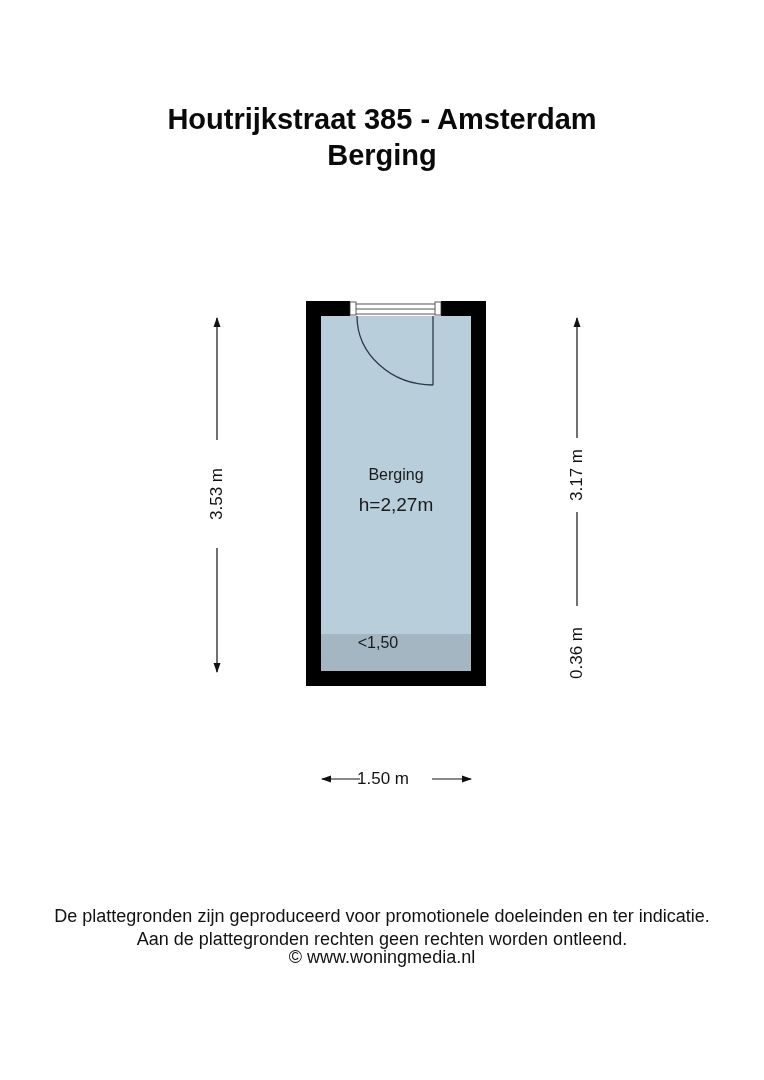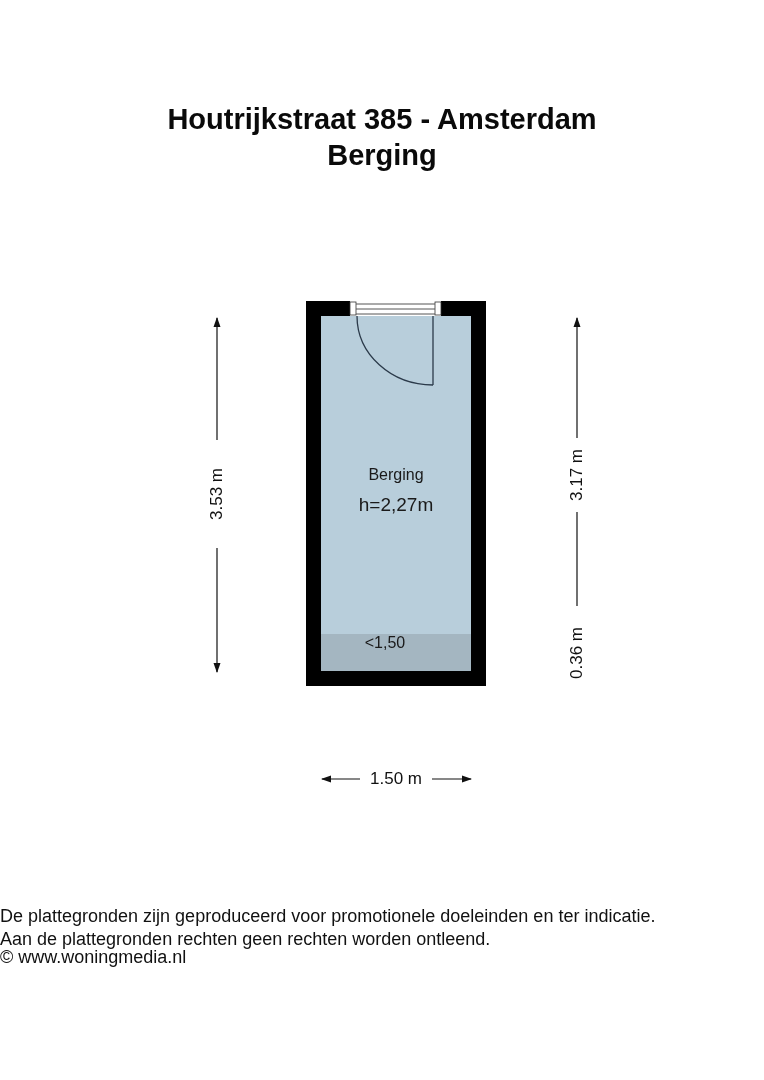--- a/index.html
+++ b/index.html
@@ -4,21 +4,21 @@
   <style>
     html, body { margin: 0; padding: 0; background: #ffffff; }
     body { width: 764px; height: 1080px; position: relative; overflow: hidden; font-family: "Liberation Sans", sans-serif; color: #111; }
     .title { position: absolute; left: 0; width: 764px; text-align: center; font-weight: bold; font-size: 29px; line-height: 34px; color: #0a0a0a; }
     .title.l1 { top: 102px; }
     .title.l2 { top: 138px; }
     svg.plan { position: absolute; left: 0; top: 0; }
     .room-label { position: absolute; font-size: 16px; color: #1a1a1a; text-align: center; }
     .dim-v { position: absolute; font-size: 17px; color: #111; white-space: nowrap; transform-origin: center center; }
     .dim-h { position: absolute; font-size: 17px; color: #111; white-space: nowrap; }
-    .footer { position: absolute; left: 0; width: 764px; font-size: 18px; line-height: 22px; color: #111; }
+    .footer { position: absolute; left: 0; width: 764px; text-align: center; font-size: 18px; line-height: 22px; color: #111; }
   </style>
 </head>
 <body>
 
 <div class="title l1">Houtrijkstraat 385 - Amsterdam</div>
 <div class="title l2">Berging</div>
 
 <svg class="plan" width="764" height="1080" viewBox="0 0 764 1080">
   <defs>
     <marker id="arr" markerWidth="10" markerHeight="10" refX="9" refY="5" orient="auto" markerUnits="userSpaceOnUse">
@@ -58,22 +58,22 @@
   </g>
 
   <g>
     <line x1="360" y1="779" x2="322" y2="779" stroke="#111" stroke-width="1.2" marker-end="url(#arr)"></line>
     <line x1="432" y1="779" x2="471" y2="779" stroke="#111" stroke-width="1.2" marker-end="url(#arr)"></line>
   </g>
 </svg>
 
 <div class="room-label" style="left:346px; top:466px; width:100px;">Berging</div>
 <div class="room-label" style="left:346px; top:494px; width:100px; font-size:19px;">h=2,27m</div>
-<div class="room-label" style="left:335px; top:634px; width:100px;">&lt;1,50</div>
+<div class="room-label" style="left:328px; top:634px; width:100px;">&lt;1,50</div>
 
 <div class="dim-v" style="left:182px; top:484px; width:70px; text-align:center; transform: rotate(-90deg);">3.53 m</div>
 <div class="dim-v" style="left:542px; top:465px; width:70px; text-align:center; transform: rotate(-90deg);">3.17 m</div>
 <div class="dim-v" style="left:542px; top:643px; width:70px; text-align:center; transform: rotate(-90deg);">0.36 m</div>
-<div class="dim-h" style="left:361px; top:769px; width:70px; text-align:center;">1.50 m</div>
+<div class="dim-h" style="left:348px; top:769px; width:70px; text-align:center;">1.50 m</div>
 
 <div class="footer" style="top:905px;">De plattegronden zijn geproduceerd voor promotionele doeleinden en ter indicatie.</div>
 <div class="footer" style="top:928px;">Aan de plattegronden rechten geen rechten worden ontleend.</div>
 <div class="footer" style="top:946px;">© www.woningmedia.nl</div>
 
 </body></html>

